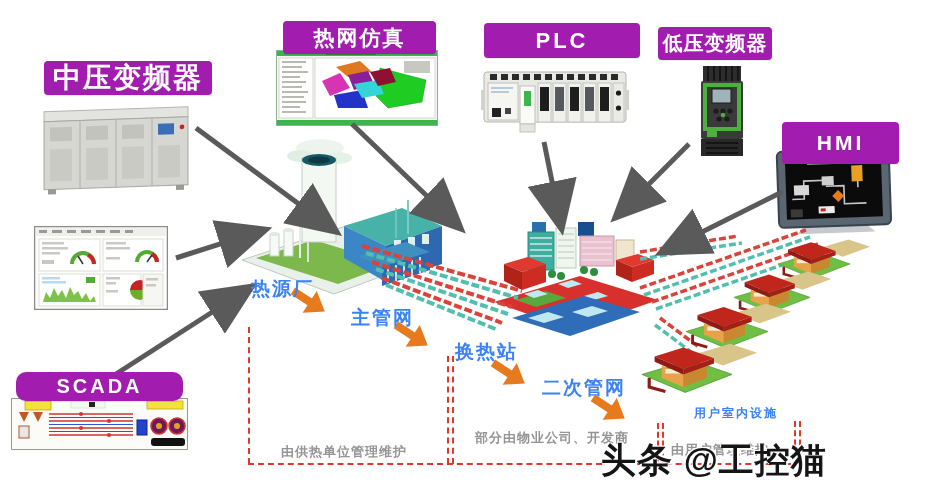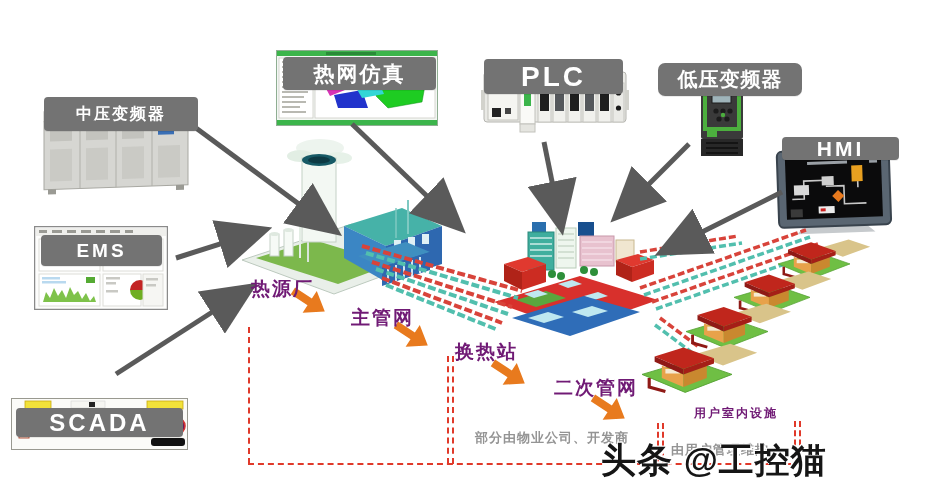--- a/index.html
+++ b/index.html
@@ -1,50 +1,50 @@
 <!DOCTYPE html>
 <html><head>
 <meta charset="utf-8">
 <style>
   html,body{margin:0;padding:0;background:#ffffff;}
   *{box-sizing:border-box;}
   body{font-family:"Liberation Sans","DejaVu Sans",sans-serif;}
   .canvas{position:relative;width:933px;height:492px;background:#ffffff;overflow:hidden;}
 
   
-  .glabel{position:absolute;background:#737373;color:#ffffff;font-weight:bold;
+  .glabel{position:absolute;background:#a21caf;color:#ffffff;font-weight:bold;
           display:flex;align-items:center;justify-content:center;border-radius:4px;
-          white-space:nowrap;letter-spacing:2px;box-shadow:0 1px 0 rgba(0,0,0,0.08);margin-top:36px;}
-  #lbl-mv   {left:44px;  top:61px;  width:154px; height:34px; font-size:16px;}
+          white-space:nowrap;letter-spacing:2px;box-shadow:0 1px 0 rgba(0,0,0,0.08);}
+  #lbl-mv   {left:44px;  top:61px;  width:168px; height:34px; font-size:28px;}
   #lbl-sim  {left:283px; top:21px;  width:153px; height:33px; font-size:21px;}
-  #lbl-plc  {left:484px; top:23px;  width:139px; height:35px; font-size:28px; letter-spacing:3px;}
-  #lbl-lv   {left:658px; top:27px;  width:144px; height:33px; font-size:20px; letter-spacing:1px;border-radius:7px;}
-  #lbl-hmi  {left:782px; top:101px; width:117px; height:23px; font-size:21px; letter-spacing:3px;}
+  #lbl-plc  {left:484px; top:23px;  width:156px; height:35px; font-size:22px; letter-spacing:3px;}
+  #lbl-lv   {left:658px; top:27px;  width:114px; height:33px; font-size:20px; letter-spacing:1px;}
+  #lbl-hmi  {left:782px; top:122px; width:117px; height:42px; font-size:21px; letter-spacing:3px;}
   #lbl-ems  {left:41px;  top:199px; width:121px; height:31px; font-size:19px; letter-spacing:3px;}
-  #lbl-scada{left:16px;  top:372px; width:167px; height:29px; font-size:24px; letter-spacing:3px;}
+  #lbl-scada{left:16px;  top:372px; width:167px; height:29px; font-size:20px; letter-spacing:3px;border-radius:10px;}
 
   .img{position:absolute;}
   #img-cabinets{left:36px; top:92px;  width:164px; height:104px;}
   #img-ems     {left:34px; top:226px; width:134px; height:84px;}
   #img-scada   {left:11px; top:398px; width:177px; height:52px;}
   #img-sim     {left:276px;top:50px;  width:162px; height:76px;}
   #img-plc     {left:480px;top:60px;  width:150px; height:76px;}
   #img-vfd     {left:696px;top:64px;  width:52px;  height:94px;}
   #img-hmi     {left:774px;top:144px; width:122px; height:92px;}
   #img-plant   {left:240px;top:134px; width:204px; height:162px;}
   #img-station {left:488px;top:218px; width:175px; height:120px;}
 
   #overlay{position:absolute;left:0;top:0;width:933px;height:492px;}
 
   
-  .flowtxt{position:absolute;color:#701a75;font-weight:bold;white-space:nowrap;letter-spacing:2px;}
+  .flowtxt{position:absolute;color:#3b82f6;font-weight:bold;white-space:nowrap;letter-spacing:2px;}
   #ft-source   {left:251px; top:276px; font-size:19px;}
   #ft-main     {left:351px; top:305px; font-size:19px;}
   #ft-station  {left:455px; top:339px; font-size:19px;font-family:Liberation Serif, serif;}
-  #ft-secondary{left:554px; top:375px; font-size:19px;}
+  #ft-secondary{left:542px; top:375px; font-size:19px;}
   #ft-indoor   {left:694px; top:405px; font-size:12px;text-align:center;}
 
   
   .mgmt{position:absolute;color:#949494;font-size:13px;font-weight:600;letter-spacing:1px;white-space:nowrap;}
   #mg-1{left:281px; top:443px;}
   #mg-2{left:475px; top:429px; line-height:1.35;}
   #mg-3{left:671px; top:441px;}
 
   
   .dashv{position:absolute;width:0;border-left:2px dashed #e0392a;}
@@ -450,38 +450,38 @@
     <use href="#oarrow" transform="translate(403,314) rotate(33)"></use>
     <use href="#oarrow" transform="translate(500,352) rotate(33)"></use>
     <use href="#oarrow" transform="translate(600,387) rotate(33)"></use>
   </svg>
 
   <div class="glabel" id="lbl-mv">中压变频器</div>
   <div class="glabel" id="lbl-sim">热网仿真</div>
   <div class="glabel" id="lbl-plc">PLC</div>
   <div class="glabel" id="lbl-lv">低压变频器</div>
   <div class="glabel" id="lbl-hmi">HMI</div>
-  <div class="glabel" id="lbl-ems">EMS</div>
   <div class="glabel" id="lbl-scada">SCADA</div>
 
   <div class="flowtxt" id="ft-source">热源厂</div>
   <div class="flowtxt" id="ft-main">主管网</div>
   <div class="flowtxt" id="ft-station">换热站</div>
   <div class="flowtxt" id="ft-secondary">二次管网</div>
   <div class="flowtxt" id="ft-indoor">用户室内设施</div>
 
   <div class="dashv" id="dv1"></div>
   <div class="dashv" id="dv2a"></div>
   <div class="dashv" id="dv2b"></div>
   <div class="dashv" id="dv3a"></div>
   <div class="dashv" id="dv3b"></div>
   <div class="dashv" id="dv4a"></div>
   <div class="dashv" id="dv4b"></div>
   <div class="dashh" id="dh1"></div>
 
+  <div class="mgmt" id="mg-1">由供热单位管理维护</div>
   <div class="mgmt" id="mg-2">
     <div>部分由物业公司、开发商</div>
   </div>
   <div class="mgmt" id="mg-3">由用户管理维护</div>
 
   <div id="watermark">头条 @工控猫</div>
 
 </div>
 
 </body></html>

